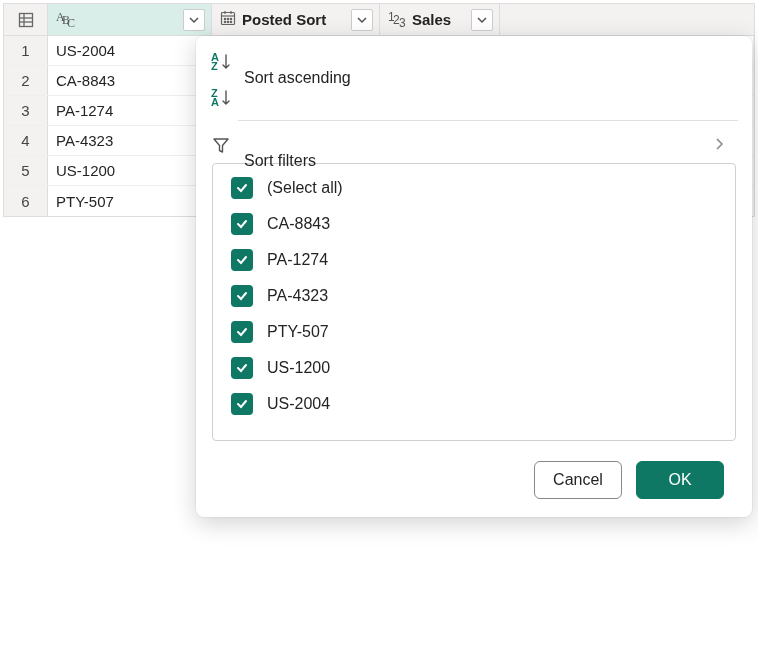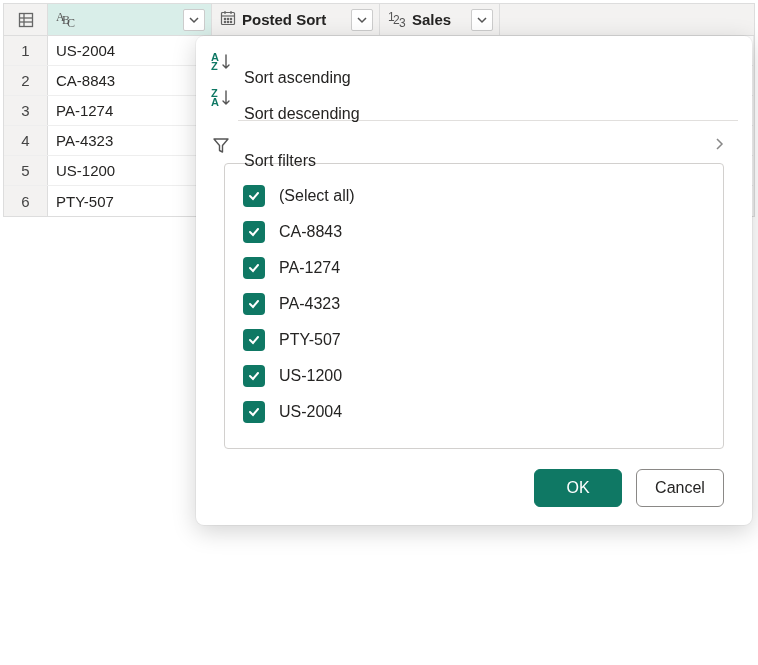--- a/index.html
+++ b/index.html
@@ -109,23 +109,23 @@
   }
   .search-box svg { color: #555; }
   .search-box input {
     border: none; outline: none; flex: 1;
     font-size: 16px; color: #252423;
     background: transparent;
   }
   .search-box input::placeholder { color: #8a8886; }
 
   .values-box {
-    margin: 0 28px;
+    margin: 0 16px;
     border: 1px solid #d2d0ce; border-radius: 4px;
-    padding: 14px 18px 18px 18px;
+    padding: 6px 18px 18px 18px;
   }
   .value-row {
     display: flex; align-items: center; gap: 14px;
     height: 36px;
     cursor: pointer;
   }
   .chk {
     width: 22px; height: 22px;
     border-radius: 4px;
     background: #0f7864;
@@ -265,21 +265,20 @@
       <span style="display:flex;align-items:center;gap:2px;">
         <span style="display:flex;flex-direction:column;">
             <span class="az">Z</span>
             <span class="az">A</span>
           </span>
         <svg width="10" height="16" viewBox="0 0 10 16">
             <path d="M5 1v13M2 11l3 3 3-3" stroke="#555" stroke-width="1.4" fill="none" stroke-linecap="round"></path>
           </svg>
       </span>
     </span>
-    <span class="mi-label">Sort descending</span>
   </div>
 
   <div class="menu-sep"></div>
 
 
   <div class="menu-item">
     <span class="mi-icon">
       <svg width="18" height="18" viewBox="0 0 18 18" fill="none" stroke="#555" stroke-width="1.4" stroke-linejoin="round">
         <path d="M2 3h14l-5.5 6.5V16l-3-1.5V9.5L2 3z"></path>
       </svg>
@@ -346,16 +345,16 @@
       <span class="chk">
           <svg width="14" height="14" viewBox="0 0 14 14">
             <path d="M3 7l3 3 5-6" stroke="currentColor" stroke-width="2" fill="none" stroke-linecap="round"></path>
           </svg>
         </span>
       <span class="value-label">US-2004</span>
     </div>
   </div>
 
   <div class="panel-buttons">
+    <div class="btn secondary">Cancel</div>
     <div class="btn primary">OK</div>
-    <div class="btn secondary">Cancel</div>
   </div>
 </div>
 
 </body></html>

